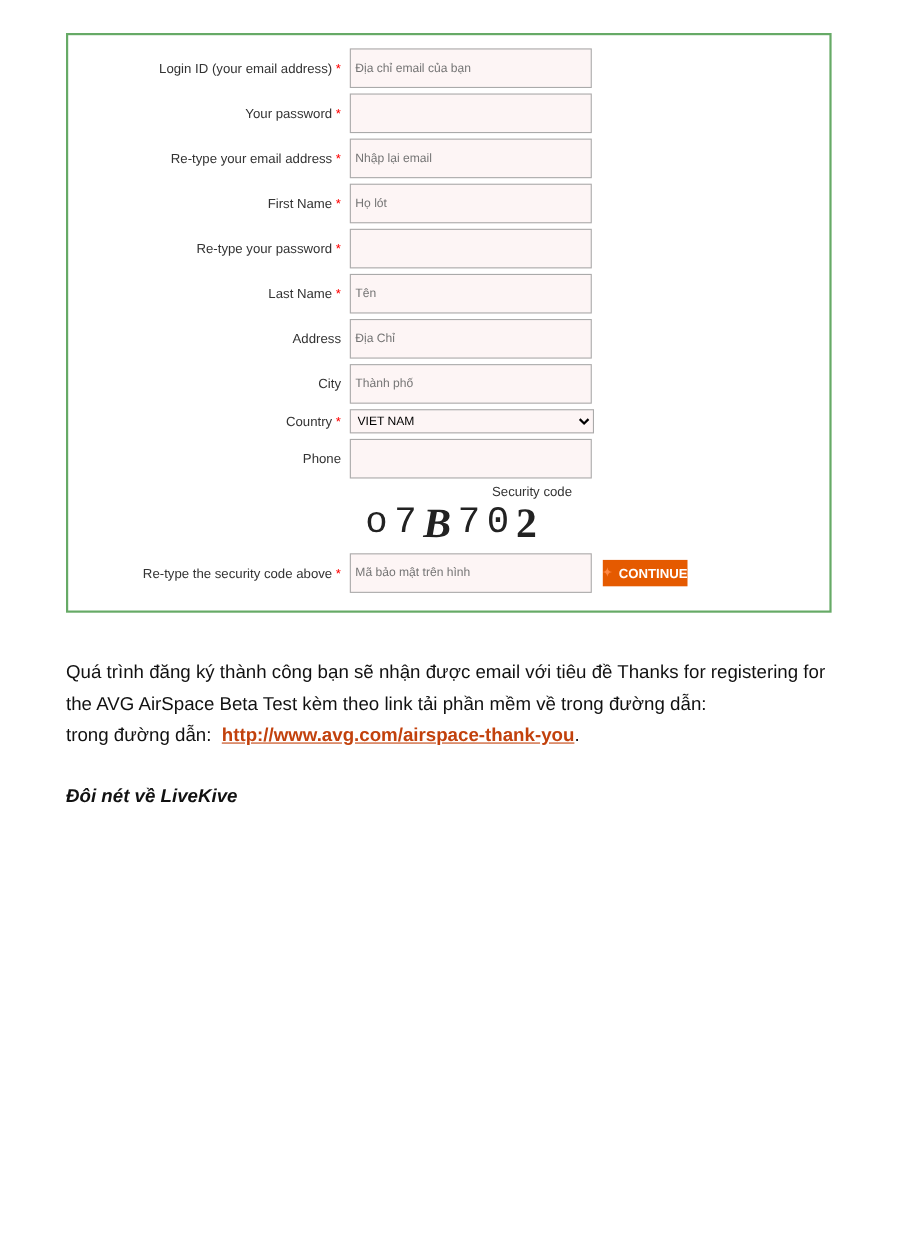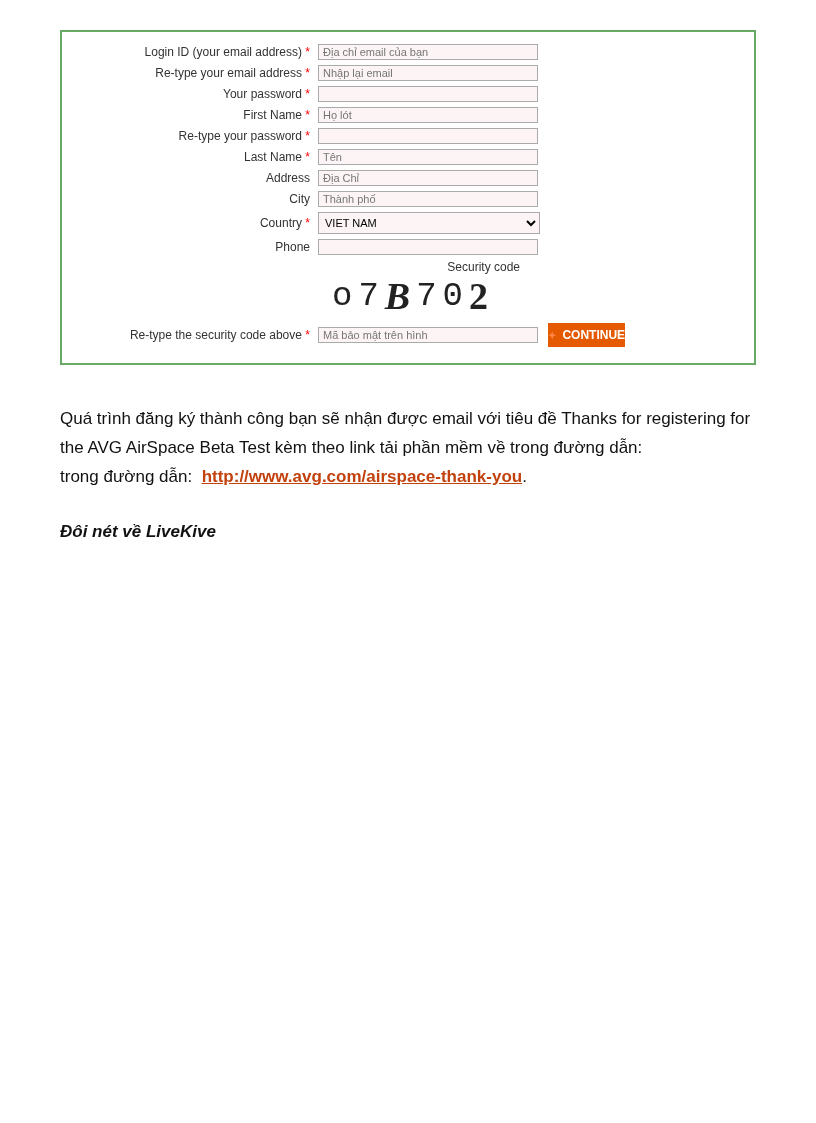--- a/index.html
+++ b/index.html
@@ -34,21 +34,21 @@
       color: #333;
       flex-shrink: 0;
     }
 
     .required {
       color: red;
     }
 
     .form-input {
       width: 220px;
-      height: 16px;
+      height: 36px;
       border: 1px solid #aaa;
       background: #fdf5f5;
       font-size: 11px;
       padding: 2px 4px;
       color: #666;
     }
 
     .select-input {
       width: 222px;
       height: 22px;
@@ -149,26 +149,26 @@
 <body>
 
 <div class="form-container">
 
   <div id="form-fields-container">
       <div class="form-row">
         <div class="form-label">Login ID (your email address) <span class="required">*</span></div>
         <input class="form-input" type="text" placeholder="Địa chỉ email của bạn" style="">
       </div>
       <div class="form-row">
+        <div class="form-label">Your password <span class="required">*</span></div>
+        <input class="form-input" type="password" style="">
+      </div>
+      <div class="form-row">
         <div class="form-label">Re-type your email address <span class="required">*</span></div>
         <input class="form-input" type="text" placeholder="Nhập lại email" style="">
-      </div>
-      <div class="form-row">
-        <div class="form-label">Your password <span class="required">*</span></div>
-        <input class="form-input" type="password" style="">
       </div>
       <div class="form-row">
         <div class="form-label">First Name <span class="required">*</span></div>
         <input class="form-input" type="text" placeholder="Họ lót" style="">
       </div>
       <div class="form-row">
         <div class="form-label">Re-type your password <span class="required">*</span></div>
         <input class="form-input" type="password" style="">
       </div>
       <div class="form-row">

